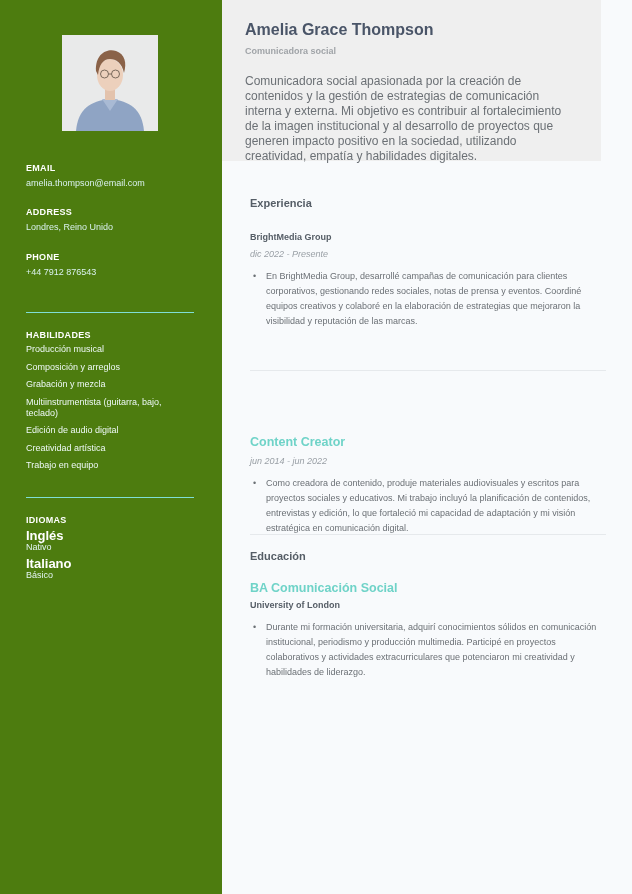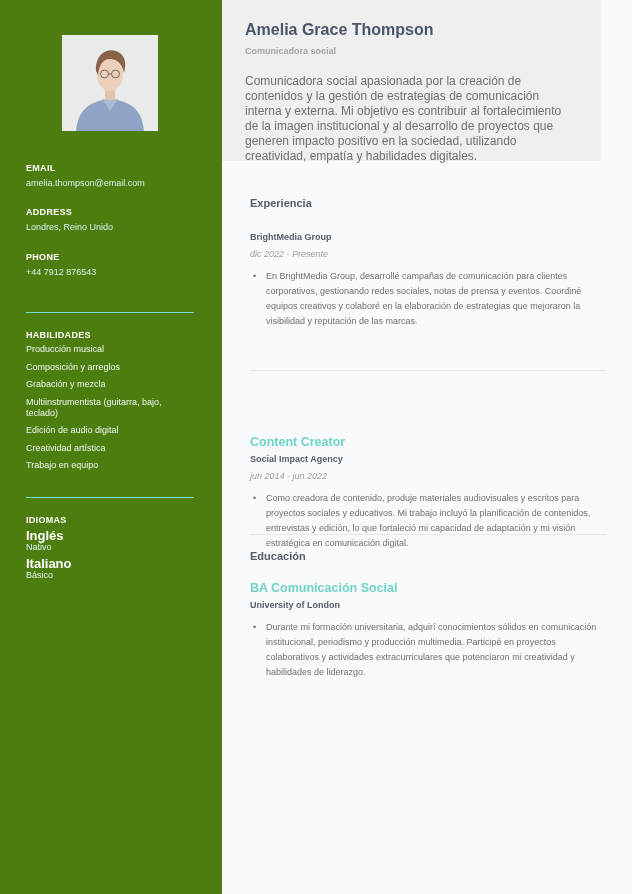--- a/index.html
+++ b/index.html
@@ -157,21 +157,20 @@
     <div class="entry-desc">
       <span class="bullet">•</span>
       <span>En BrightMedia Group, desarrollé campañas de comunicación para clientes corporativos, gestionando redes sociales, notas de prensa y eventos. Coordiné equipos creativos y colaboré en la elaboración de estrategias que mejoraron la visibilidad y reputación de las marcas.</span>
     </div>
   </div>
 
   <div class="sep" style="top:209px;"></div>
 
   <div class="entry" style="top:230px;margin-top:44px;">
     <div class="entry-title">Content Creator</div>
-    <div class="entry-org">Social Impact Agency</div>
     <div class="entry-date">jun 2014 - jun 2022</div>
     <div class="entry-desc">
       <span class="bullet">•</span>
       <span>Como creadora de contenido, produje materiales audiovisuales y escritos para proyectos sociales y educativos. Mi trabajo incluyó la planificación de contenidos, entrevistas y edición, lo que fortaleció mi capacidad de adaptación y mi visión estratégica en comunicación digital.</span>
     </div>
   </div>
 
   <div class="sep" style="top:373px;"></div>
 
   <h2 class="section-title" style="top:389px;">Educación</h2>

